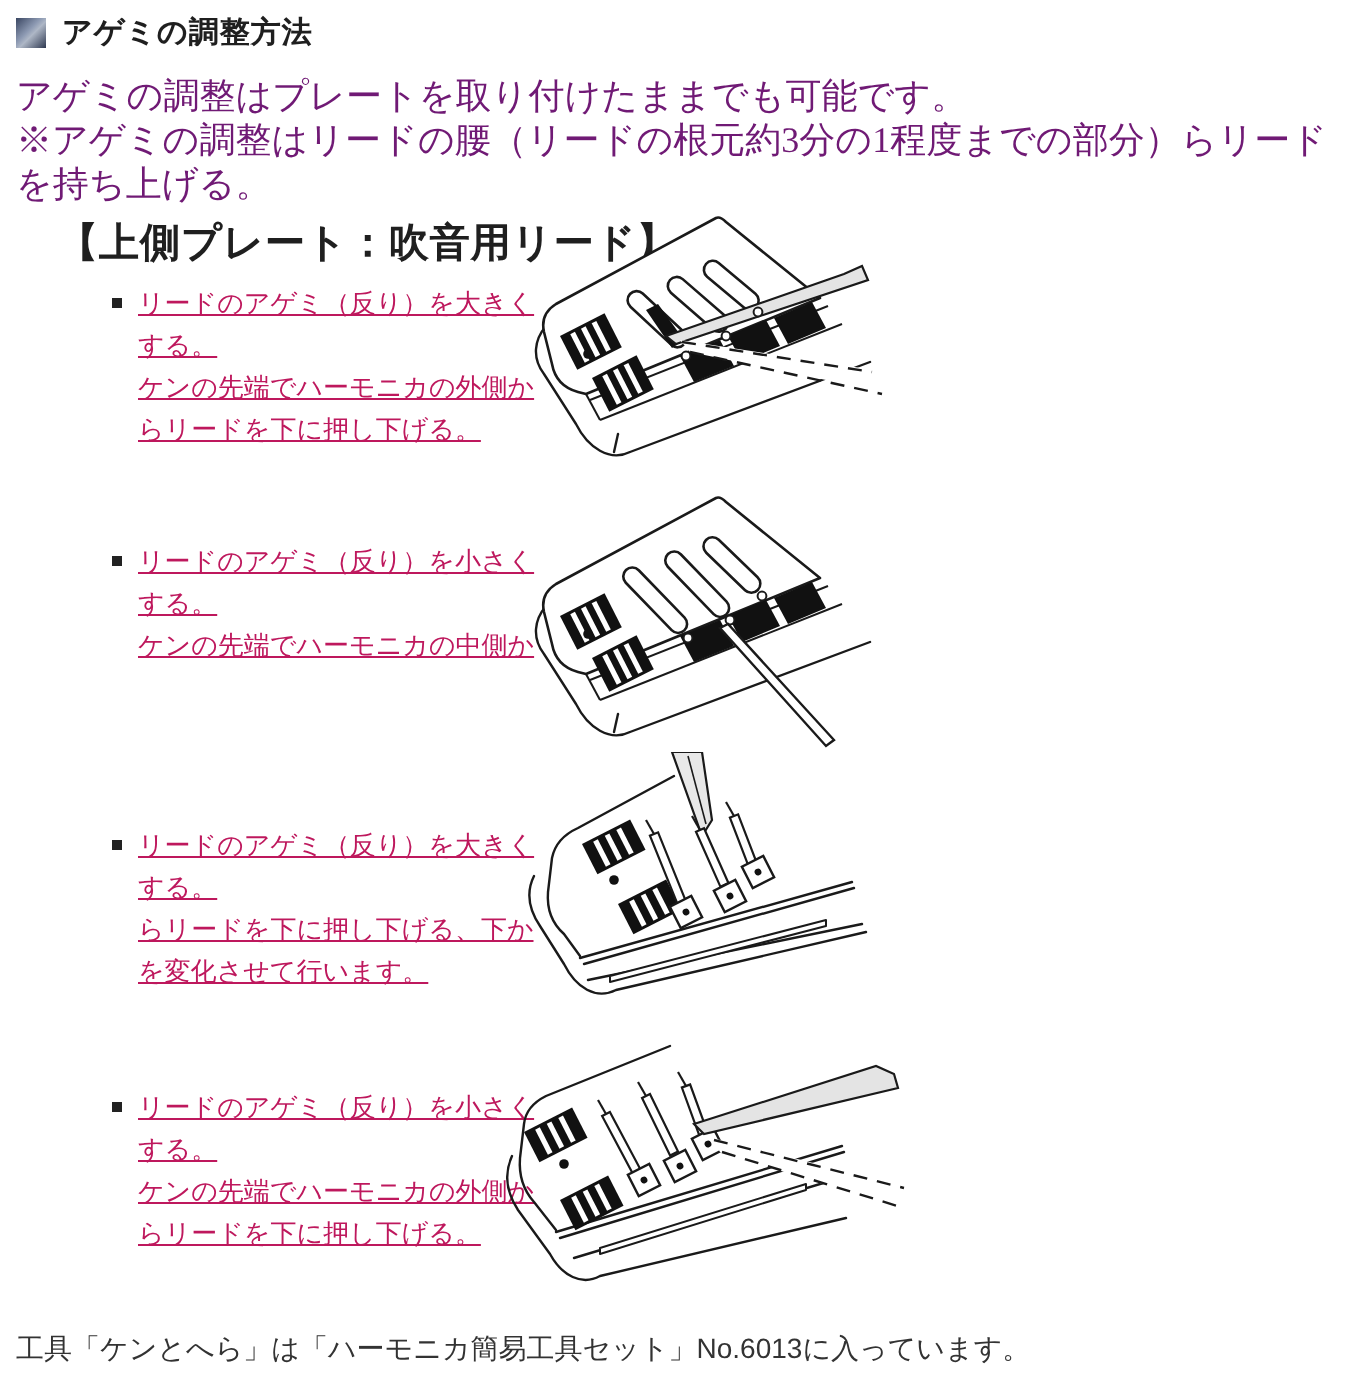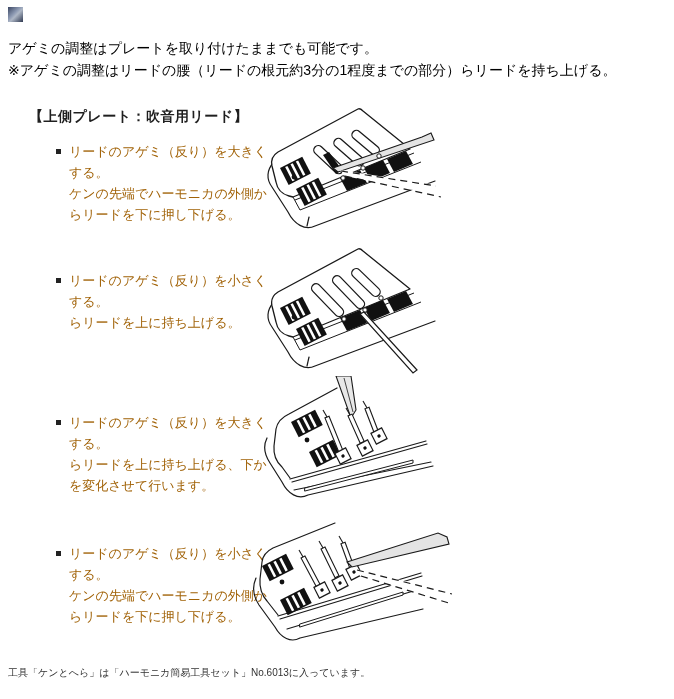--- a/index.html
+++ b/index.html
@@ -5,34 +5,35 @@
   html,body { margin:0; padding:0; background:#fff; }
   .page {
     position:relative; width:674px; height:699px; background:#ffffff;
     font-family:"Liberation Sans","DejaVu Sans",sans-serif; color:#333;
     overflow:hidden;
   }
   .header { position:absolute; left:8px; top:7px; display:flex; align-items:center; gap:8px; }
   .hicon { width:15px; height:15px; flex:none;
     background:linear-gradient(135deg,#394561 0%,#8d9ab3 42%,#aeb7c6 55%,#2e3850 100%); }
   .title { font-size:15px; font-weight:bold; color:#1f1f1f; margin:0; letter-spacing:0.5px; }
-  .intro { position:absolute; left:8px; top:37px; font-size:14px; line-height:22px; color:#000000; }
-  .sec { position:absolute; left:29px; margin:0; font-size:14px; font-weight:bold; color:#1f1f1f; letter-spacing:0.5px; }
-  .item { position:absolute; left:56px; display:flex; gap:8px; font-size:13px; line-height:21px; color:#a16207; }
+  .intro { position:absolute; left:8px; top:37px; font-size:18px; line-height:22px; color:#701a75;font-family:Liberation Serif, serif; }
+  .sec { position:absolute; left:29px; margin:0; font-size:20px; font-weight:bold; color:#1f1f1f; letter-spacing:0.5px; }
+  .item { position:absolute; left:56px; display:flex; gap:8px; font-size:13px; line-height:21px; color:#be185d;text-decoration:underline; }
   .bullet { width:5px; height:5px; background:#222; margin-top:8px; flex:none; }
   .illus { position:absolute; }
-  .footer { position:absolute; left:8px; top:666px; font-size:10px; color:#333; }
+  .footer { position:absolute; left:8px; top:666px; font-size:14px; color:#333; }
 </style>
 </head>
 <body>
 
 <div class="page">
 
   <div class="header">
     <span class="hicon"></span>
+    <h1 class="title">アゲミの調整方法</h1>
   </div>
 
   <div class="intro">
     <div>アゲミの調整はプレートを取り付けたままでも可能です。</div>
     <div>※アゲミの調整はリードの腰（リードの根元約3分の1程度までの部分）らリードを持ち上げる。</div>
   </div>
 
   <h2 class="sec" style="top:108px">【上側プレート：吹音用リード】</h2>
 
   <div class="item" style="top:141px">
@@ -95,21 +96,21 @@
       <line x1="78" y1="67" x2="173" y2="82"></line>
       <line x1="82" y1="72" x2="178" y2="93"></line>
     </g>
   </svg>
 
   <div class="item" style="top:270px">
     <span class="bullet"></span>
     <div>
       <div>リードのアゲミ（反り）を小さく</div>
       <div>する。</div>
-      <div>らリードを上に持ち上げる。</div>
+      <div>ケンの先端でハーモニカの中側か</div>
     </div>
   </div>
 
   <svg class="illus" style="left:263px;top:248px" width="310" height="142" viewBox="0 0 310 142">
     <g stroke="#1a1a1a" fill="none" stroke-width="1.2" stroke-linecap="round" stroke-linejoin="round">
       <path d="M10,55 C4,62 3,71 9,79 L25,104 C31,116 42,123 52,118 L172,73"></path>
       <line x1="46" y1="109" x2="44" y2="118"></line>
     </g>
     <path d="M95,1 L15,44 Q7,49 9,58 L13,74 Q15,85 26,88 L30,89 L147,41 L100,3 Q97,0 95,1 Z" fill="#fff" stroke="#1a1a1a" stroke-width="1.3" stroke-linejoin="round"></path>
     <g stroke="#1a1a1a" stroke-width="1">
@@ -151,21 +152,21 @@
     </g>
     <polygon points="97,66 101,64 154,122 150,125" fill="#fff" stroke="#1a1a1a" stroke-width="1.2"></polygon>
   </svg>
 
 
   <div class="item" style="top:412px">
     <span class="bullet"></span>
     <div>
       <div>リードのアゲミ（反り）を大きく</div>
       <div>する。</div>
-      <div>らリードを上に持ち上げる、下か</div>
+      <div>らリードを下に押し下げる、下か</div>
       <div>を変化させて行います。</div>
     </div>
   </div>
 
   <svg class="illus" style="left:263px;top:376px" width="310" height="150" viewBox="0 0 310 150">
     <g stroke="#1a1a1a" fill="none" stroke-width="1.2" stroke-linecap="round" stroke-linejoin="round">
       <path d="M4,62 C0,70 1,78 7,87 L19,106 C25,118 35,124 45,119 L170,90"></path>
       <line x1="27" y1="103" x2="163" y2="65"></line>
       <line x1="29" y1="106" x2="164" y2="68"></line>
       <line x1="31" y1="114" x2="168" y2="86"></line>

